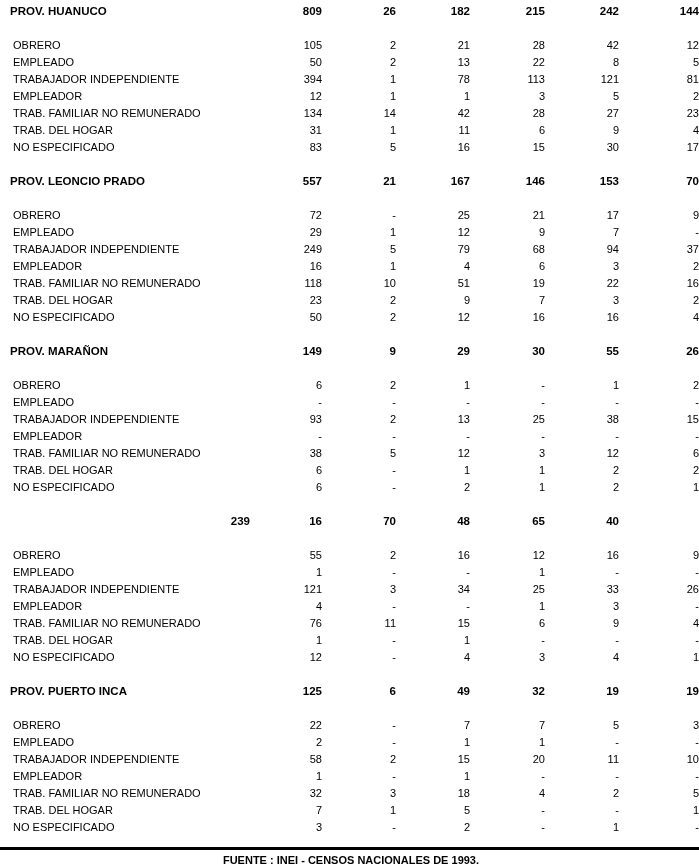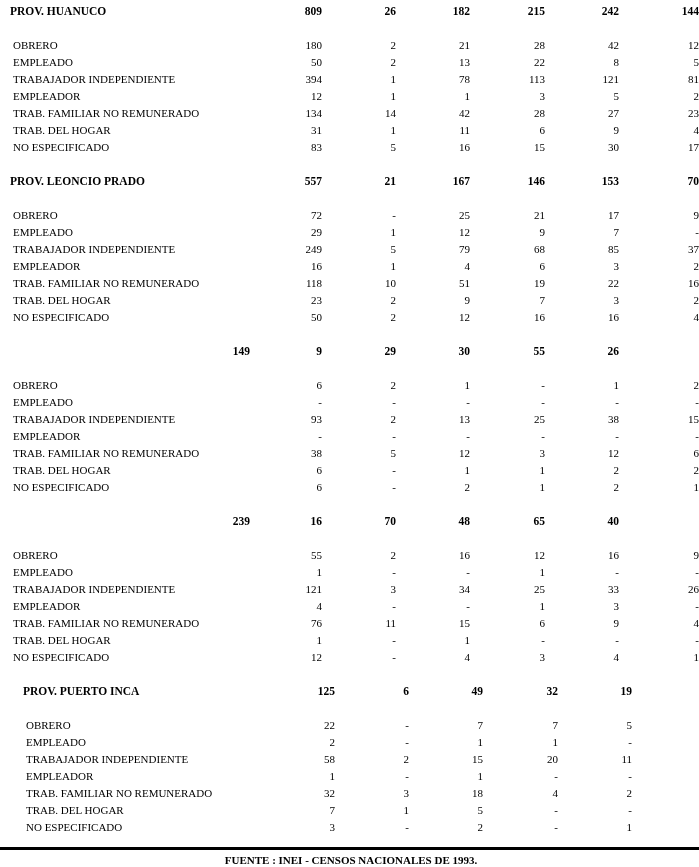--- a/index.html
+++ b/index.html
@@ -1,32 +1,32 @@
 <!DOCTYPE html>
 <html><head>
 <meta charset="utf-8">
 <style>
   html,body{margin:0;padding:0;background:#fff;}
   .page{
     width:699px;height:867px;box-sizing:border-box;
     background:#ffffff;color:#000000;
-    font-family:Liberation Serif, serif;
+    font-family:Liberation Sans, sans-serif;
     font-size:11px;
     padding-top:2px;
     overflow:hidden;
     position:relative;
   }
   .row{
     display:grid;
     grid-template-columns:250px 72px 74px 74px 75px 74px 80px;
     height:17px;
     align-items:center;
   }
   .section{margin-bottom:17px;}
-  .section:last-of-type{margin-bottom:12px;padding-left:13px;}
+  .section:last-of-type{margin-bottom:12px;}
   .header-row{font-weight:bold;font-size:11.5px;}
   .label-cell{white-space:nowrap;overflow:hidden;}
   .header-label{padding-left:10px;}
   .row-label{padding-left:13px;}
   .num-cell{text-align:right;white-space:nowrap;}
   .spacer{height:17px;}
   .footer-line{
     border-top:3px solid #000;
     margin-top:9px;
     width:699px;
@@ -50,21 +50,21 @@
           <div class="num-cell">809</div>
           <div class="num-cell">26</div>
           <div class="num-cell">182</div>
           <div class="num-cell">215</div>
           <div class="num-cell">242</div>
           <div class="num-cell">144</div>
         </div>
         <div class="row spacer"></div>
         <div class="row">
           <div class="label-cell row-label">OBRERO</div>
-          <div class="num-cell">180</div>
+          <div class="num-cell">105</div>
           <div class="num-cell">2</div>
           <div class="num-cell">21</div>
           <div class="num-cell">28</div>
           <div class="num-cell">42</div>
           <div class="num-cell">12</div>
         </div>
         <div class="row">
           <div class="label-cell row-label">EMPLEADO</div>
           <div class="num-cell">50</div>
           <div class="num-cell">2</div>
@@ -147,21 +147,21 @@
           <div class="num-cell">9</div>
           <div class="num-cell">7</div>
           <div class="num-cell">-</div>
         </div>
         <div class="row">
           <div class="label-cell row-label">TRABAJADOR INDEPENDIENTE</div>
           <div class="num-cell">249</div>
           <div class="num-cell">5</div>
           <div class="num-cell">79</div>
           <div class="num-cell">68</div>
-          <div class="num-cell">85</div>
+          <div class="num-cell">94</div>
           <div class="num-cell">37</div>
         </div>
         <div class="row">
           <div class="label-cell row-label">EMPLEADOR</div>
           <div class="num-cell">16</div>
           <div class="num-cell">1</div>
           <div class="num-cell">4</div>
           <div class="num-cell">6</div>
           <div class="num-cell">3</div>
           <div class="num-cell">2</div>
@@ -189,20 +189,21 @@
           <div class="num-cell">50</div>
           <div class="num-cell">2</div>
           <div class="num-cell">12</div>
           <div class="num-cell">16</div>
           <div class="num-cell">16</div>
           <div class="num-cell">4</div>
         </div>
       </div>
       <div class="section">
         <div class="row header-row">
+          <div class="label-cell header-label">PROV. MARAÑON</div>
           <div class="num-cell">149</div>
           <div class="num-cell">9</div>
           <div class="num-cell">29</div>
           <div class="num-cell">30</div>
           <div class="num-cell">55</div>
           <div class="num-cell">26</div>
         </div>
         <div class="row spacer"></div>
         <div class="row">
           <div class="label-cell row-label">OBRERO</div>

